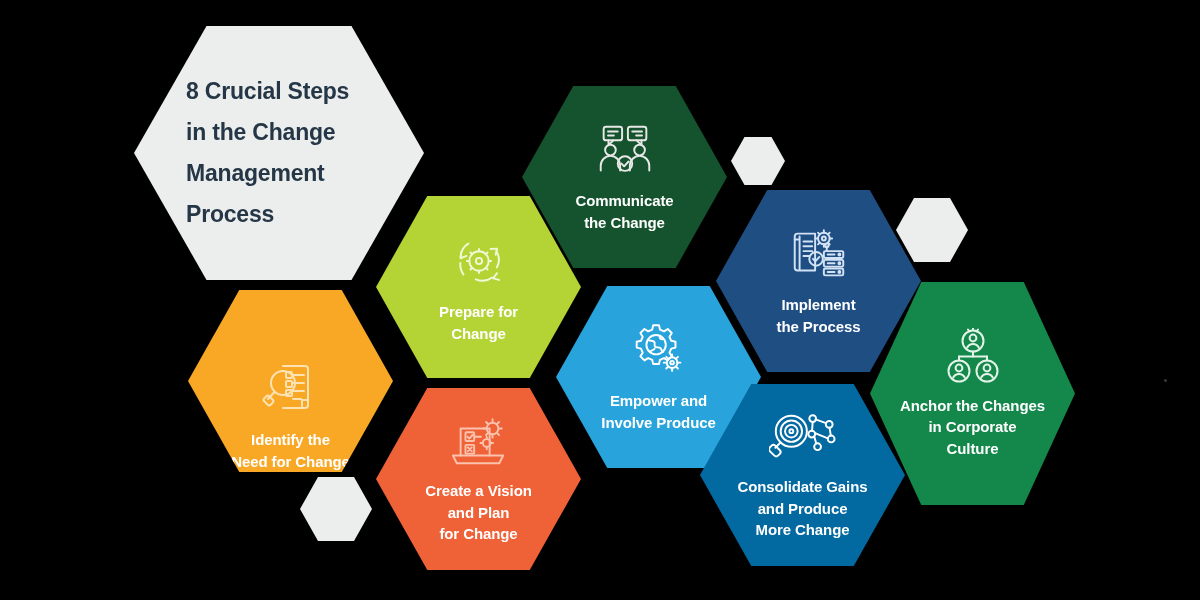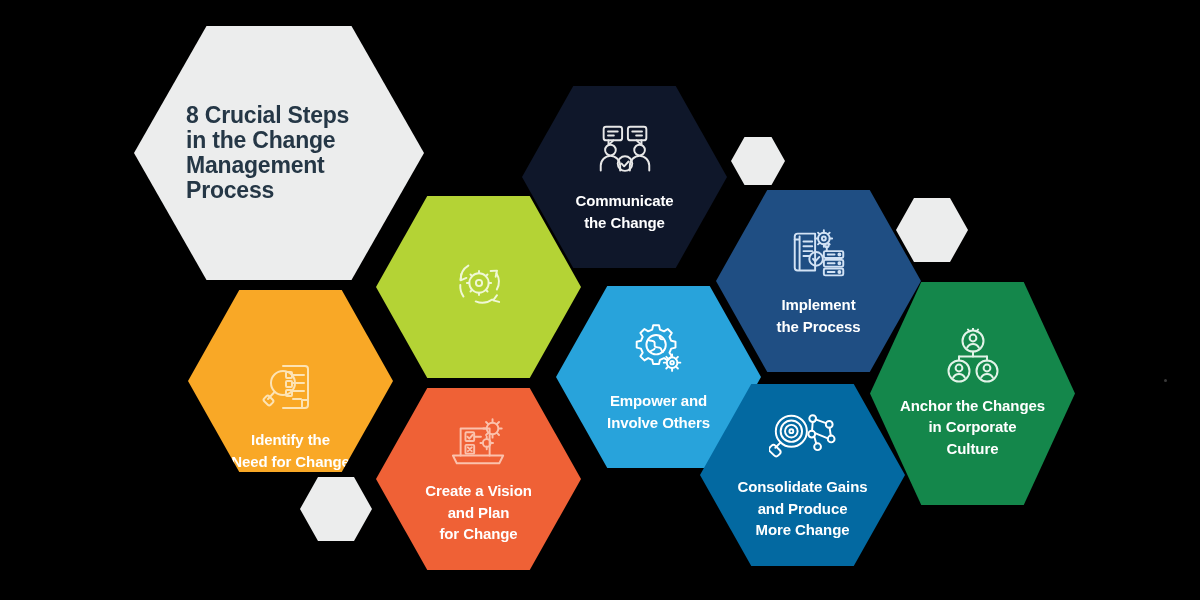--- a/index.html
+++ b/index.html
@@ -30,21 +30,21 @@
   
   .hex-title{
     background:#eceded;
     align-items:flex-start;
     justify-content:center;
   }
   .title-text{
     color:#253746;
     font-size:23px;
     font-weight:bold;
-    line-height:25px;
+    line-height:41px;
     letter-spacing:-0.2px;
     text-align:left;
     padding-left:52px;
     white-space:pre-line;
   }
 
   
   .hex-step .icon-wrap{
     display:block;
     line-height:0;
@@ -129,23 +129,25 @@
         <path d="M32 22v-2.5M32 44.5V42M42 32h2.5M19.5 32H22M39 25l1.8-1.8M23.2 40.8 25 39M39 39l1.8 1.8M23.2 23.2 25 25"></path>
         <path d="M21 14c-5 3-8 8.5-8 14.6"></path>
         <path d="M13.8 22.6 13 29.2l6-2.4"></path>
         <path d="M50 22c3 5 3.4 11.4.4 16.6"></path>
         <path d="M44 19.6l6.6-.4-1.4 6.3"></path>
         <path d="M45.6 49c-5 3.6-11.4 4.3-17 2"></path>
         <path d="M50.6 44.6l-4 5.3 6.2 1.6"></path>
         <path d="M16 46c-2.6-3.6-3.6-7.8-3.3-11.9"></path>
       </svg>
     </span>
-  </div>
-
-  <div class="hex hex-step" style="left:522px;top:86px;width:205px;height:182px;background:#0f172a;">
+    <div class="label">Prepare for
+Change</div>
+  </div>
+
+  <div class="hex hex-step" style="left:522px;top:86px;width:205px;height:182px;background:#14532d;">
     <span class="icon-wrap">
       <svg width="66" height="60" viewBox="0 0 68 60" fill="none" stroke="#e8e8e8" stroke-width="2" stroke-linecap="round" stroke-linejoin="round">
         <rect x="12" y="5" width="19" height="14" rx="2.5"></rect>
         <path d="M17 19v5l5-5"></path>
         <path d="M16.5 10h10M16.5 14h6"></path>
         <rect x="37" y="5" width="19" height="14" rx="2.5"></rect>
         <path d="M51 19v5l-5-5"></path>
         <path d="M41.5 10h10M45.5 14h6"></path>
         <circle cx="19" cy="29" r="5.5"></circle>
         <path d="M9 50v-5a10 10 0 0 1 20 0v5"></path>
@@ -166,21 +168,21 @@
         <circle cx="30" cy="23.5" r="10"></circle>
         <path d="M21.5 18.5c3 1.5 5 0.5 6.5 2s-0.5 3.5 1 5 4 0 5.5 1.5 1 3.5 2.5 4"></path>
         <path d="M24 30.5c1.5-2 4-1 4.5-3"></path>
         <path d="M34 14.5c-1 2 0.5 3.5 2.5 3.5"></path>
         <circle cx="46.5" cy="42" r="5.5"></circle>
         <path d="M46.5 33.5v3M46.5 47.5v3M55 42h-3M41 42h-3M52.5 36l-2.1 2.1M42.6 45.9l-2.1 2.1M52.5 48l-2.1-2.1M42.6 38.1l-2.1-2.1"></path>
         <circle cx="46.5" cy="42" r="1.8"></circle>
       </svg>
     </span>
     <div class="label">Empower and
-Involve Others</div>
+Involve Produce</div>
   </div>
 
   <div class="hex hex-step" style="left:716px;top:190px;width:205px;height:182px;background:#1f4e83;">
     <span class="icon-wrap">
       <svg width="66" height="60" viewBox="0 0 68 60" fill="none" stroke="#d3e3f5" stroke-width="2" stroke-linecap="round" stroke-linejoin="round">
         <path d="M9 11a3 3 0 0 1 3-3h18v38H12a3 3 0 0 1-3-3z"></path>
         <path d="M9 14h5M14 11v34"></path>
         <path d="M18 16h9M18 21h9M18 26h9M18 31h6"></path>
         <circle cx="39" cy="13" r="6"></circle>
         <circle cx="39" cy="13" r="2"></circle>

